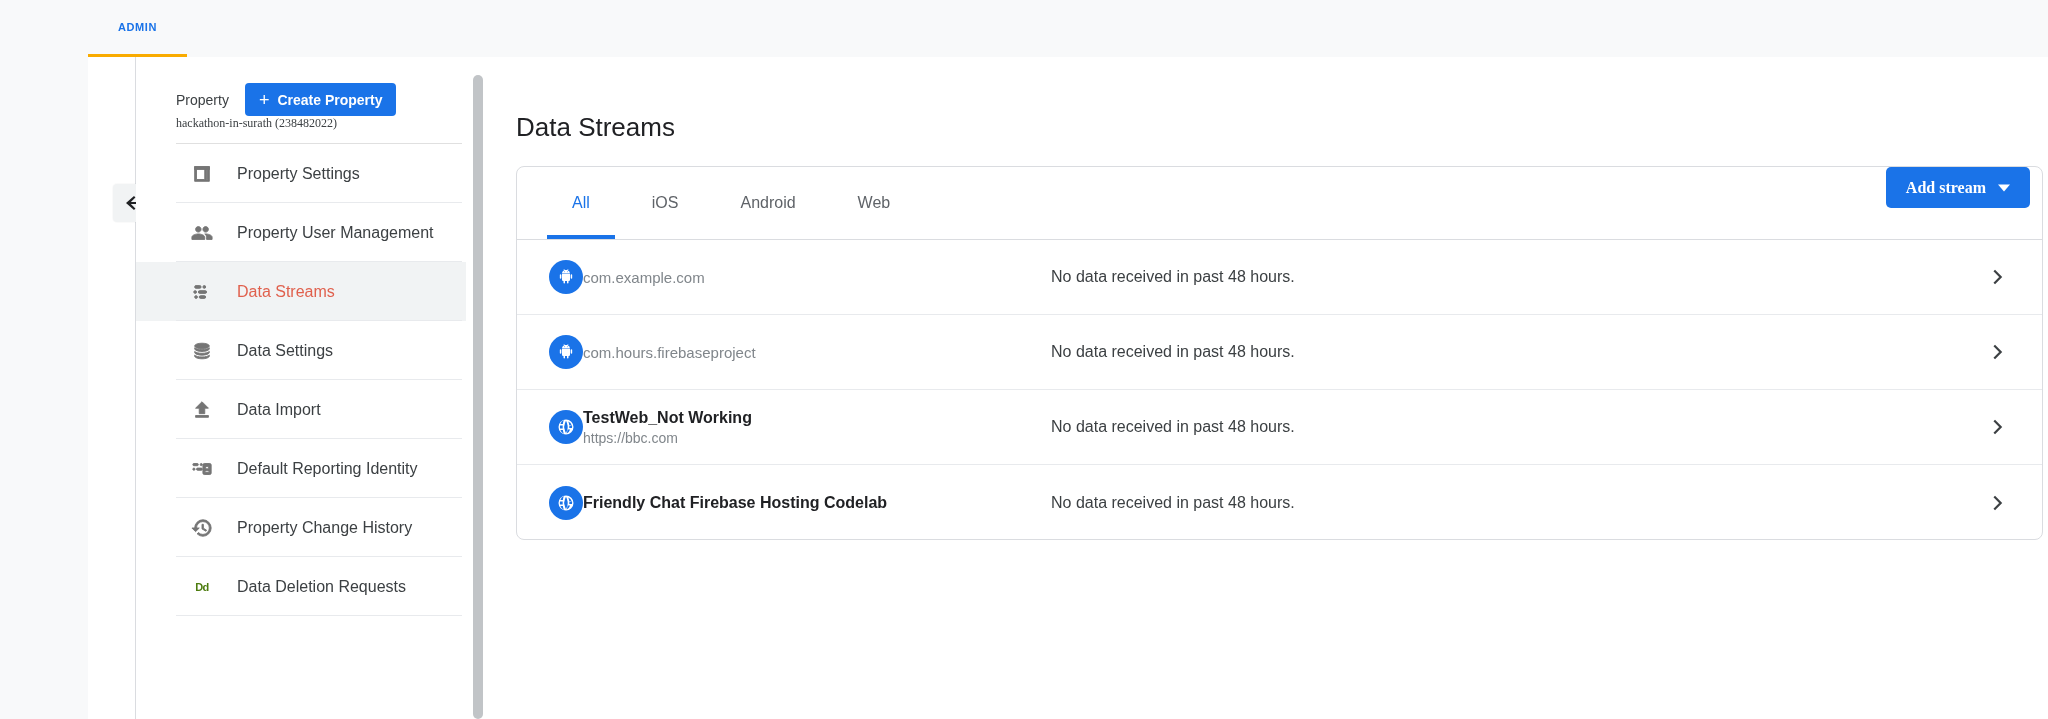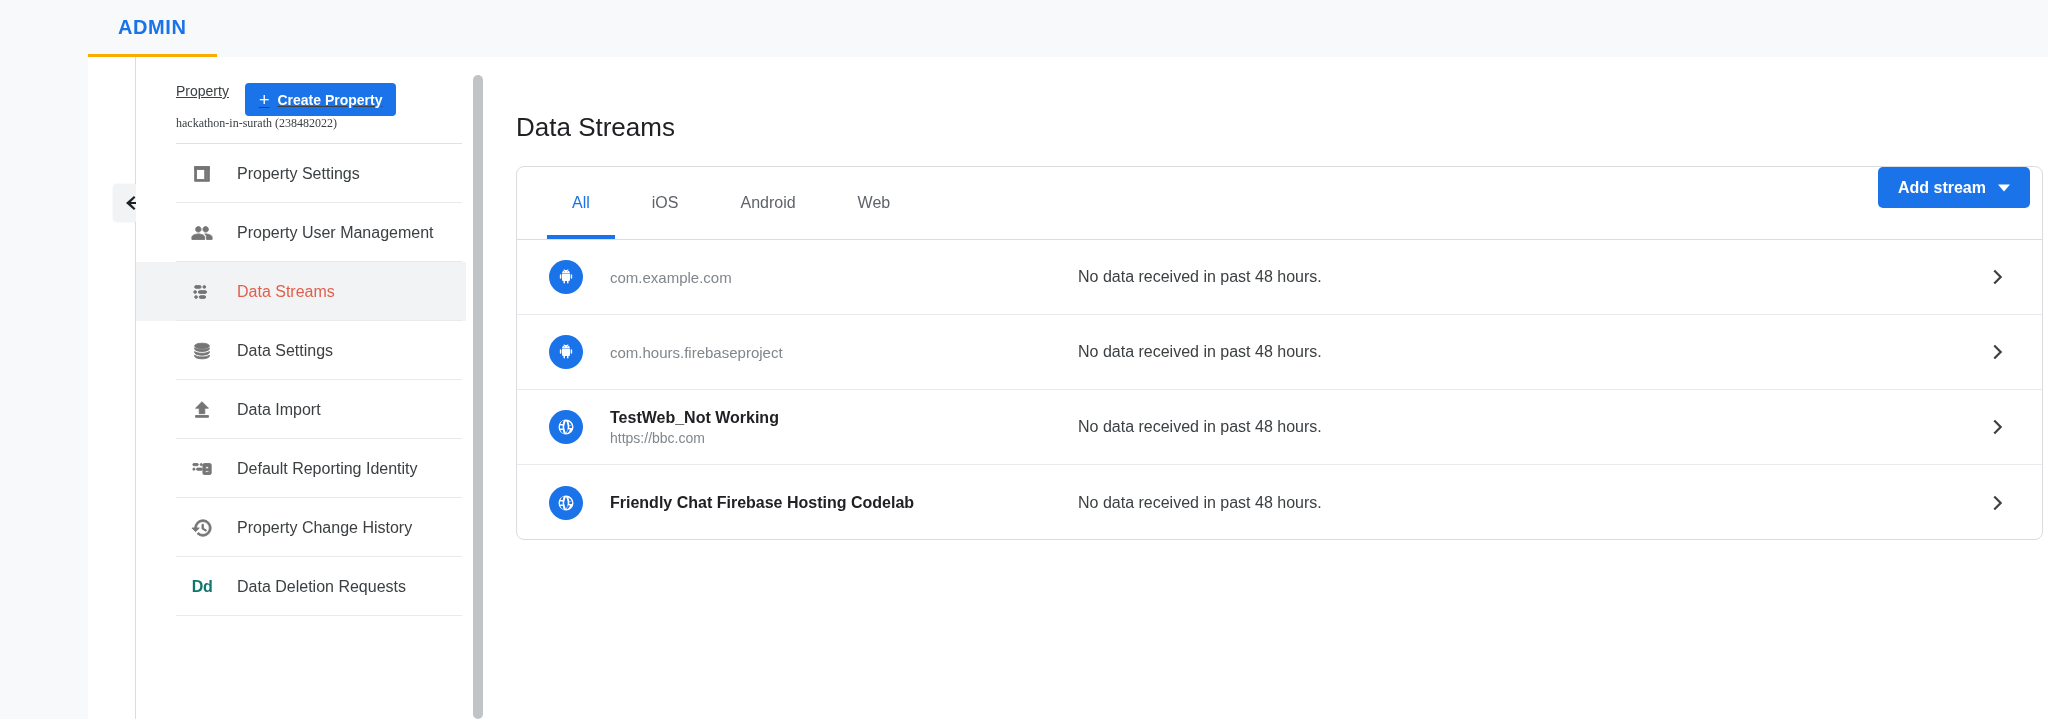--- a/index.html
+++ b/index.html
@@ -2,65 +2,65 @@
 <html><head>
 <meta charset="utf-8">
 <style>
   * { margin:0; padding:0; box-sizing:border-box; }
   html,body { width:2048px; height:719px; overflow:hidden; }
   body { font-family:"Liberation Sans", sans-serif; background:#fff; color:#3c4043; }
   #app { position:relative; width:2048px; height:719px; background:#fff; }
 
   
   .topbar { position:absolute; left:0; top:0; width:100%; height:57px; background:#f8f9fa; display:flex; align-items:stretch; padding-left:88px; }
-  .top-tab { display:flex; align-items:center; justify-content:center; padding:0 30px; font-size:20px; font-weight:700; letter-spacing:.6px; color:#5f6368; cursor:pointer; border-bottom:3px solid transparent; }
+  .top-tab { display:flex; align-items:center; justify-content:center; padding:0 30px; font-size:11px; font-weight:700; letter-spacing:.6px; color:#5f6368; cursor:pointer; border-bottom:3px solid transparent; }
   .top-tab.active { color:#1a73e8; border-bottom-color:#f9ab00; }
 
   
   .left-rail { position:absolute; left:0; top:57px; width:88px; height:662px; background:#f8f9fa; }
   .account-divider { position:absolute; left:135px; top:57px; width:1px; height:662px; background:#dadce0; }
   .collapse-btn { position:absolute; left:113px; top:184px; width:44px; height:38px; background:#f1f3f4; border:none; border-radius:4px; display:flex; align-items:center; justify-content:center; cursor:pointer; box-shadow:0 0 0 1px rgba(0,0,0,0.02); }
   .collapse-btn svg { width:24px; height:24px; fill:#202124; }
 
   
   .sidebar { position:absolute; left:136px; top:57px; width:330px; height:662px; background:#fff; }
-  .prop-header { display:flex; padding:26px 0 0 40px;text-decoration:underline; }
+  .prop-header { display:flex; align-items:center; padding:26px 0 0 40px; }
   .prop-label { font-size:14px; color:#3c4043; margin-right:16px; }
   .create-btn { display:flex; align-items:center; gap:8px; background:#1a73e8; color:#fff; border:none; border-radius:4px; height:33px; padding:0 14px; font-size:14px; font-weight:700; cursor:pointer; font-family:inherit; }
   .create-btn .plus { font-size:18px; font-weight:400; line-height:1; }
   .prop-name { padding:0 0 12px 40px; font-size:12px; color:#3c4043;font-family:Liberation Serif, serif; }
   .prop-sep { margin-left:40px; width:286px; border-bottom:1px solid #e0e0e0; }
   .menu { list-style:none; }
   .menu-item { height:59px; display:flex; align-items:center; padding-left:54px; gap:23px; cursor:pointer; position:relative; }
   .menu-item::after { content:""; position:absolute; left:40px; right:4px; bottom:0; border-bottom:1px solid #e8eaed; }
   .menu-item .mi-icon { width:24px; height:24px; display:flex; align-items:center; justify-content:center; flex:none; }
   .menu-item .mi-icon svg { width:22px; height:22px; fill:#757575; stroke:#757575; }
   .menu-item .mi-label { font-size:16px; color:#3c4043; white-space:nowrap; }
   .menu-item.active { background:#f1f3f4; }
   .menu-item.active .mi-label { color:#e0604d; }
-  .icon-text { font-size:16px; font-weight:700; color:#0f766e; letter-spacing:-.5px; }
+  .icon-text { font-size:11px; font-weight:700; color:#4d7c0f; letter-spacing:-.5px; }
 
   .sidebar-scrollbar { position:absolute; left:473px; top:75px; width:10px; height:644px; background:#c1c4c7; border-radius:5px; cursor:pointer; }
 
   
   .main { position:absolute; left:512px; top:57px; right:0; bottom:0; }
   .page-title { margin:55px 0 0 4px; font-size:26px; font-weight:400; color:#202124; }
   .card { position:absolute; left:4px; top:109px; width:1527px; height:374px; border:1px solid #dadce0; border-radius:8px; background:#fff; }
   .card-header { height:73px; display:flex; align-items:flex-start; border-bottom:1px solid #dadce0; padding:0 12px 0 30px; }
   .stream-tabs { display:flex; align-items:stretch; height:100%; }
   .stream-tab { display:flex; align-items:center; padding:0 25px; margin-right:12px; font-size:16px; color:#5f6368; cursor:pointer; border-bottom:4px solid transparent; border-top:4px solid transparent; }
   .stream-tab.active { color:#1a73e8; border-bottom-color:#1a73e8; }
-  .add-stream-btn { margin-left:auto; display:flex; align-items:center; gap:12px; background:#1a73e8; color:#fff; border:none; border-radius:5px; height:41px; padding:0 20px; font-size:16px; font-weight:600; cursor:pointer; font-family:Liberation Sans, sans-serif; }
+  .add-stream-btn { margin-left:auto; display:flex; align-items:center; gap:12px; background:#1a73e8; color:#fff; border:none; border-radius:5px; height:41px; padding:0 20px; font-size:16px; font-weight:600; cursor:pointer; font-family:Liberation Serif, serif; }
   .add-stream-btn svg { width:12px; height:8px; fill:#fff; }
 
   .stream-row { height:75px; display:flex; align-items:center; border-bottom:1px solid #e8eaed; padding-left:32px; cursor:pointer; }
   .stream-row:last-child { border-bottom:none; }
   .platform-badge { width:34px; height:34px; border-radius:50%; background:#1a73e8; flex:none; display:flex; align-items:center; justify-content:center; }
   .platform-badge svg { width:20px; height:20px; }
-  .stream-name-col { margin-left:27px; width:468px; flex:none; display:flex; flex-direction:column; justify-content:center; }
+  .stream-name-col { width:468px; flex:none; display:flex; flex-direction:column; justify-content:center; }
   .stream-name { font-size:15px; color:#80868b; }
   .stream-name.bold { font-size:16px; font-weight:700; color:#202124; }
   .stream-url { font-size:14px; color:#80868b; margin-top:3px; }
   .stream-status { font-size:16px; color:#3c4043; flex:1; }
   .row-chevron { width:56px; flex:none; display:flex; align-items:center; justify-content:flex-start; }
   .row-chevron svg { width:22px; height:22px; stroke:#3c4043; stroke-width:2.4; fill:none; }
 </style>
 </head>
 <body>
 

